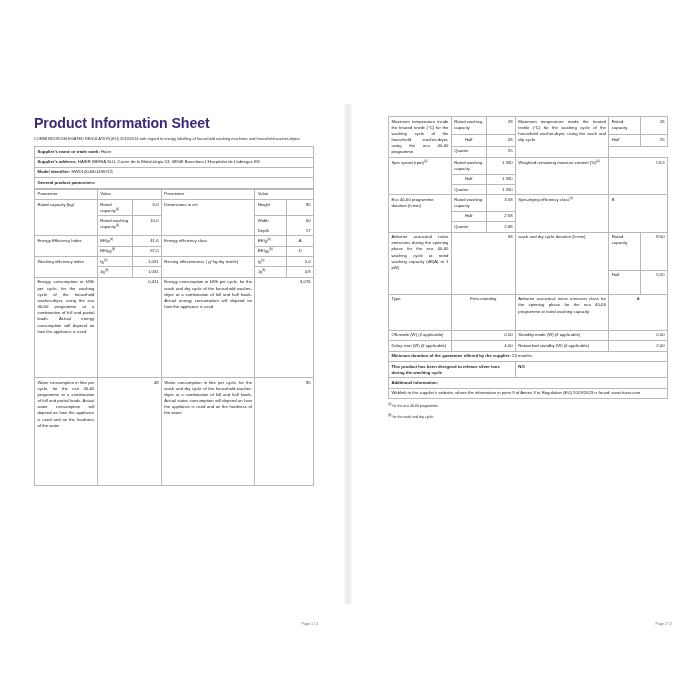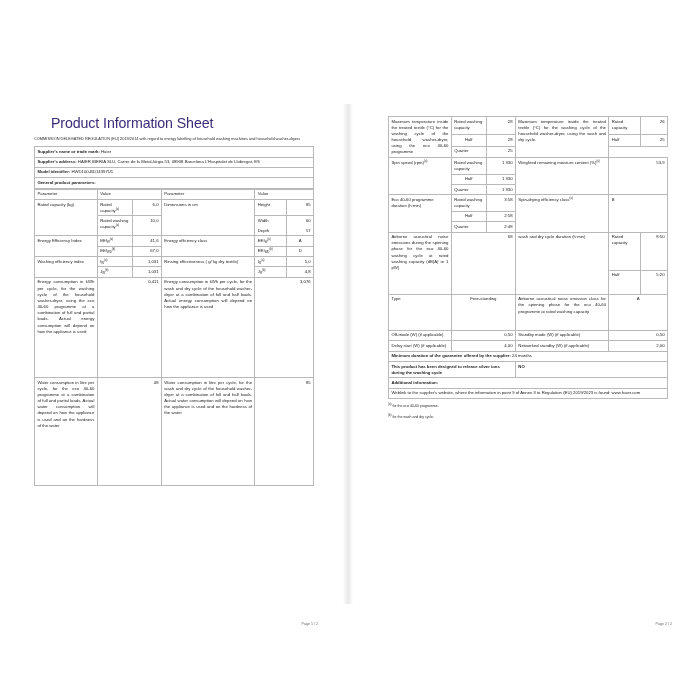--- a/index.html
+++ b/index.html
@@ -17,22 +17,22 @@
   }
 
   .page{
     position:absolute;top:104px;height:500px;background:#fff;
     box-sizing:border-box;padding:12px 10px 0 10px;
   }
   .page-left{left:24px;width:300px;}
   .page-right{left:378px;width:300px;}
 
   .title{
-    color:#3b2a78;font-size:14.2px;font-weight:normal;letter-spacing:-.1px;
-    margin:0 0 4px 17px;line-height:1.1;
+    color:#3b2a78;font-size:14.2px;font-weight:bold;letter-spacing:-.1px;
+    margin:0 0 4px 0;line-height:1.1;
   }
   .regline{
     font-size:3.9px;line-height:1.42;color:#2b2b2b;margin:0 0 5px 0;
     max-width:276px;
   }
 
   table{border-collapse:collapse;width:100%;table-layout:fixed;}
   td{
     border:0.5px solid #b9b9b9;
     vertical-align:top;

